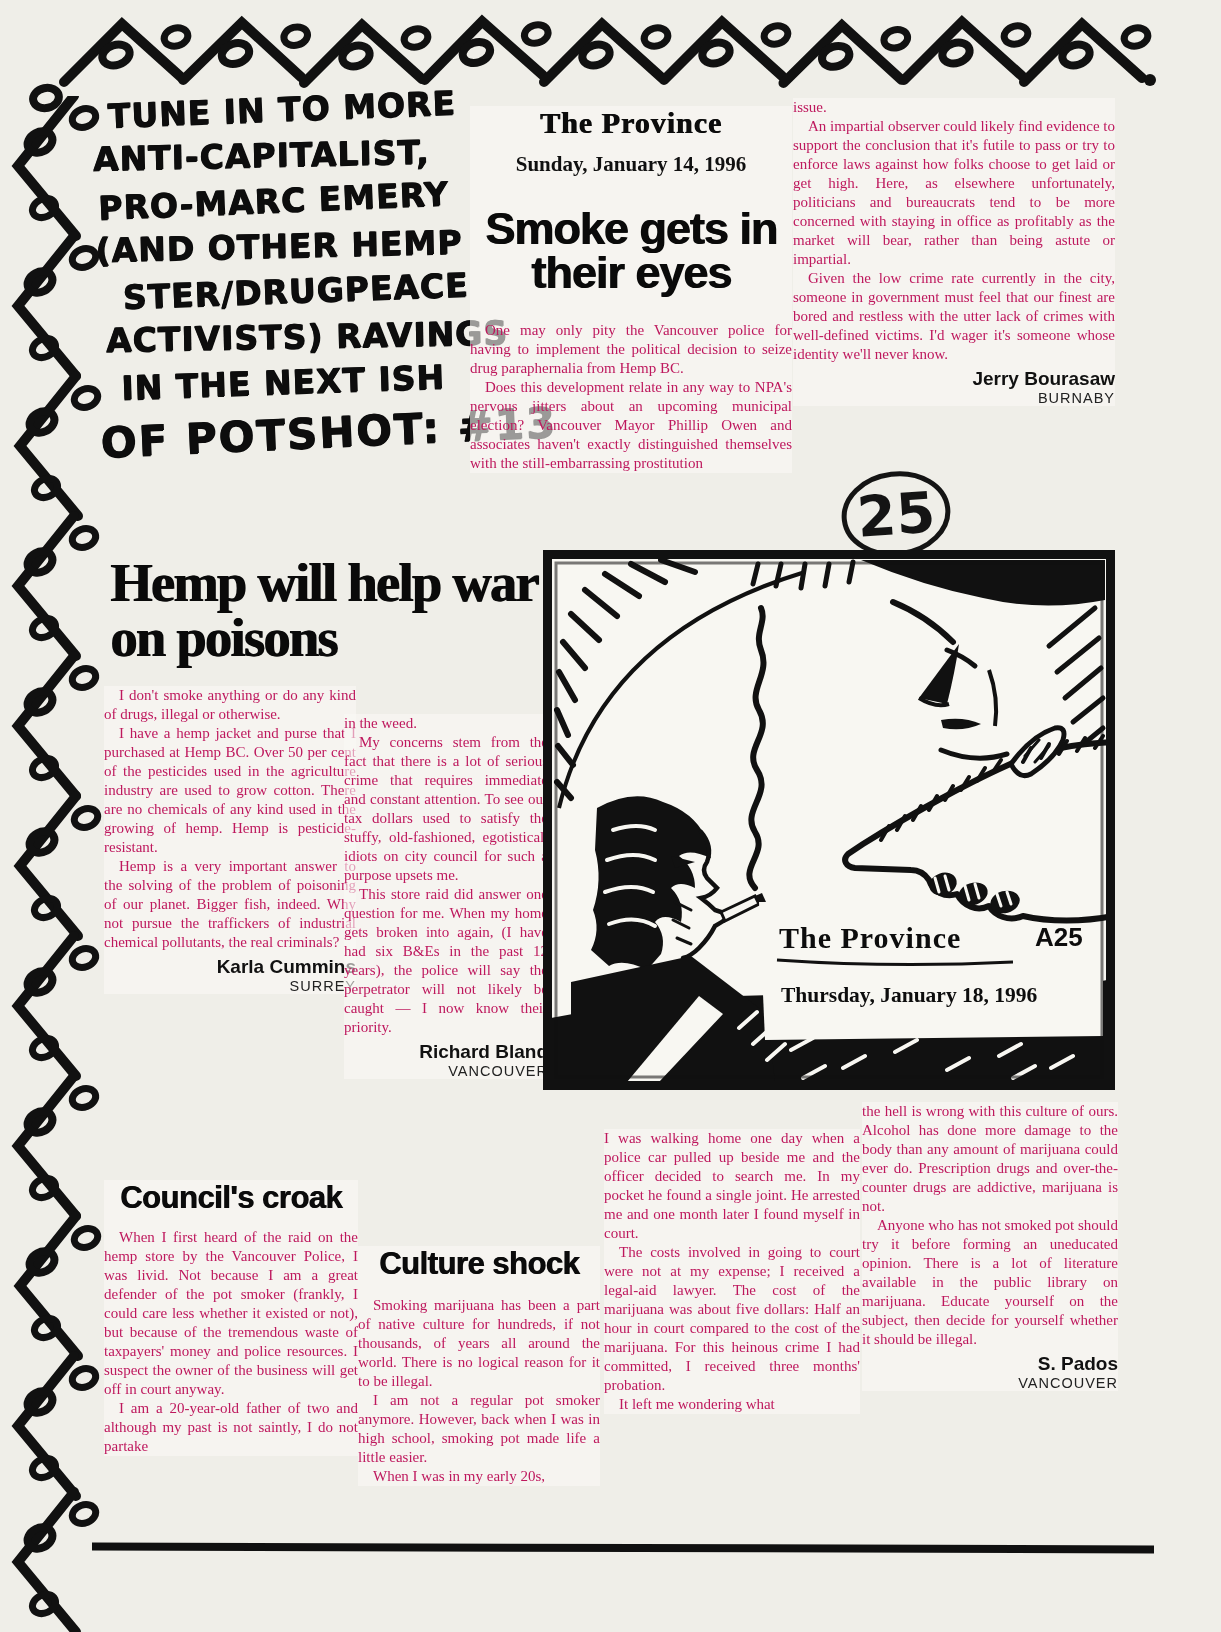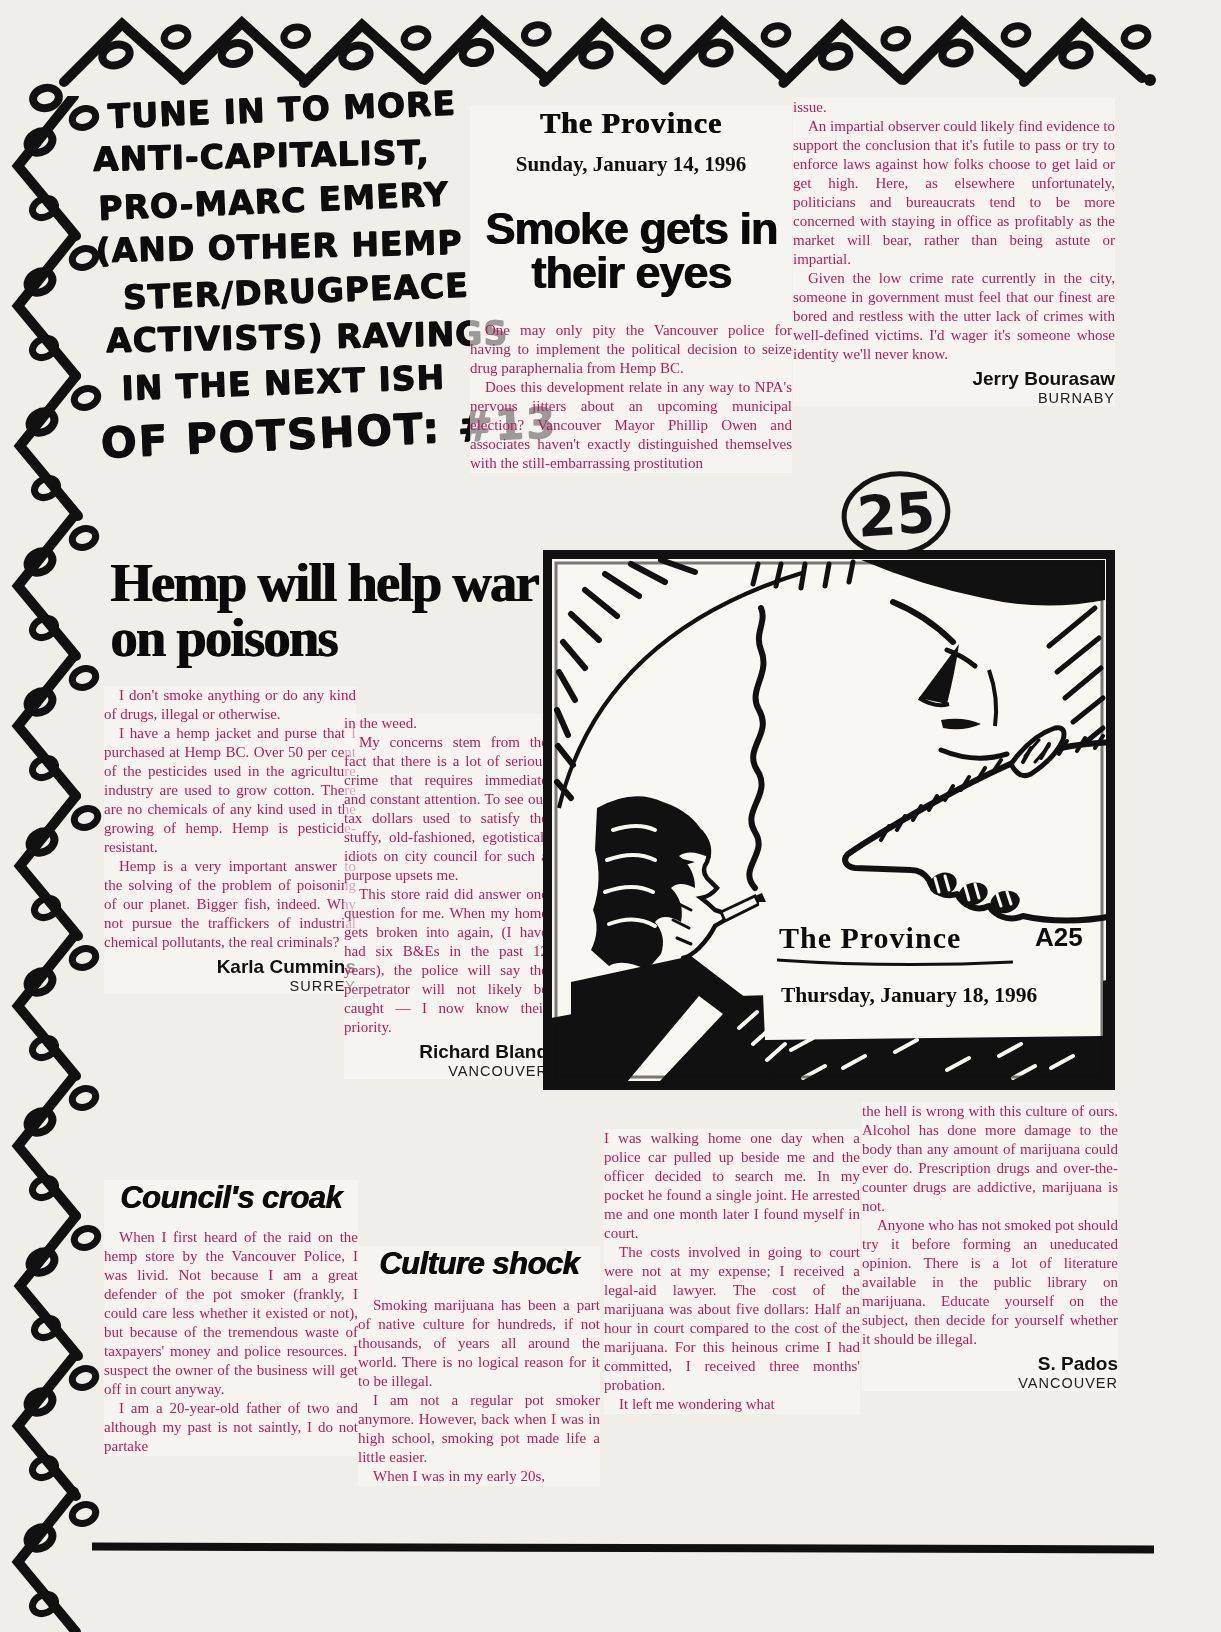--- a/index.html
+++ b/index.html
@@ -33,21 +33,21 @@
     font-size:45px;line-height:0.98;letter-spacing:-1px;color:#0a0a0a;
     text-shadow:1px 0 0 #0a0a0a;
   }
   .headline-hemp{
     font-family:Liberation Serif, serif;font-weight:bold;
     font-size:54px;line-height:1.02;letter-spacing:-1.5px;color:#0a0a0a;
     text-shadow:1.2px 0 0 #0a0a0a;text-align:left;
   }
   .headline-md{
     font-family:"Liberation Sans",sans-serif;font-weight:bold;text-align:center;
-    font-size:31px;letter-spacing:-0.5px;color:#0b0b0b;text-shadow:0.8px 0 0 #0b0b0b;font-style:italic;
+    font-size:31px;letter-spacing:-0.5px;color:#0b0b0b;text-shadow:0.8px 0 0 #0b0b0b;
   }
   
   .handwritten{
     font-family:"DejaVu Sans",sans-serif;font-weight:bold;color:#0d0d0d;
     transform:rotate(-1.6deg);
   }
   .handwritten .hl{
     font-size:33px;line-height:1.38;letter-spacing:1px;white-space:nowrap;
     text-shadow:1px 0 0 #0d0d0d,0 1px 0 #0d0d0d;
   }

